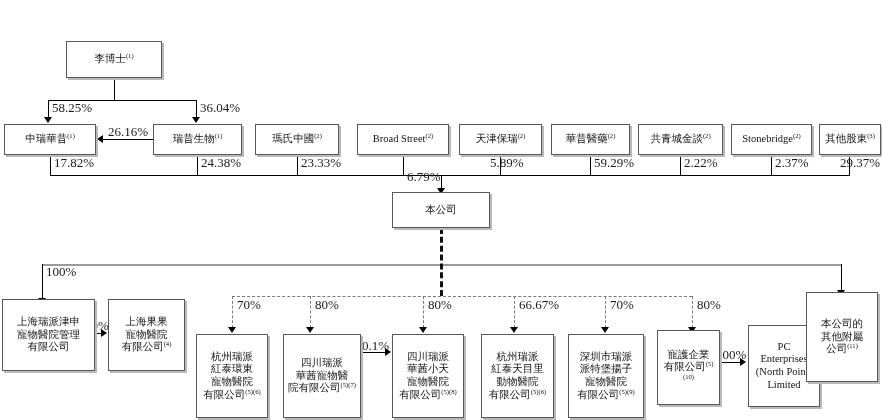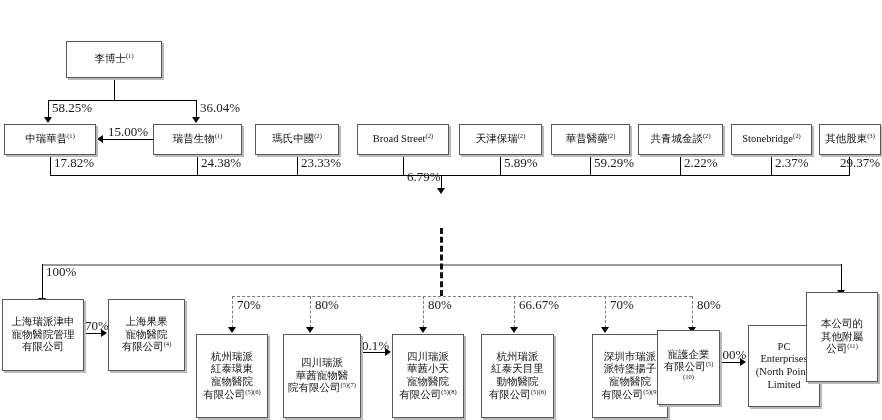--- a/index.html
+++ b/index.html
@@ -144,47 +144,50 @@
   </div>
   <div class="box shadow" style="left:731px; top:124px; width:81px; height:31px;">
     <span class="txt"><span>Stonebridge</span><sup>(2)</sup></span>
   </div>
   <div class="box shadow" style="left:819px; top:124px; width:62px; height:31px;">
     <span class="txt"><span>其他股東</span><sup>(3)</sup></span>
   </div>
 
   <div class="ln h" style="left:103px; top:139px; width:50px;"></div>
   <div class="arr-l" style="left:97px; top:135px;"></div>
-  <div class="pct" style="left:108px; top:126px;">15.00%</div>
+  <div class="pct" style="left:108px; top:126px;">26.16%</div>
 
   <div class="ln v" style="left:50px; top:155px; height:20px;"></div>
   <div class="ln v" style="left:197px; top:155px; height:20px;"></div>
   <div class="ln v" style="left:297px; top:155px; height:20px;"></div>
   <div class="ln v" style="left:403px; top:155px; height:20px;"></div>
   <div class="ln v" style="left:500px; top:155px; height:20px;"></div>
   <div class="ln v" style="left:590px; top:155px; height:20px;"></div>
   <div class="ln v" style="left:680px; top:155px; height:20px;"></div>
   <div class="ln v" style="left:771px; top:155px; height:20px;"></div>
   <div class="ln v" style="left:849px; top:155px; height:20px;"></div>
 
   <div class="ln h" style="left:50px; top:175px; width:800px;"></div>
 
   <div class="ln v" style="left:441px; top:175px; height:14px;"></div>
   <div class="arr-d" style="left:437px; top:188px;"></div>
 
   <div class="pct" style="left:54px; top:157px;">17.82%</div>
   <div class="pct" style="left:201px; top:157px;">24.38%</div>
   <div class="pct" style="left:301px; top:157px;">23.33%</div>
   <div class="pct" style="left:407px; top:171px;">6.79%</div>
-  <div class="pct" style="left:504px; top:157px;text-align:right;">5.89%</div>
+  <div class="pct" style="left:490px; top:157px;text-align:right;">5.89%</div>
   <div class="pct" style="left:594px; top:157px;">59.29%</div>
   <div class="pct" style="left:684px; top:157px;">2.22%</div>
   <div class="pct" style="left:775px; top:157px;">2.37%</div>
   <div class="pct" style="left:840px; top:157px;">29.37%</div>
 
+  <div class="box shadow" style="left:392px; top:192px; width:98px; height:36px;">
+    <span class="txt">本公司</span>
+  </div>
 
   <div class="vthick-dash" style="left:440px; top:228px; height:68px;"></div>
 
   <div class="ln h grey" style="left:42px; top:264px; width:800px; height:2px;"></div>
   <div class="ln v" style="left:42px; top:264px; height:35px;"></div>
   <div class="arr-d" style="left:38px; top:298px;"></div>
   <div class="ln v" style="left:841px; top:264px; height:27px;"></div>
   <div class="arr-d" style="left:837px; top:290px;"></div>
 
   <div class="pct" style="left:46px; top:266px;">100%</div>
@@ -204,21 +207,21 @@
   <div class="vdash" style="left:692px; top:296px; height:32px;"></div>
   <div class="arr-d" style="left:688px; top:327px;"></div>
 
   <div class="pct" style="left:237px; top:299px;">70%</div>
   <div class="pct" style="left:315px; top:299px;">80%</div>
   <div class="pct" style="left:428px; top:299px;">80%</div>
   <div class="pct" style="left:519px; top:299px;">66.67%</div>
   <div class="pct" style="left:610px; top:299px;">70%</div>
   <div class="pct" style="left:697px; top:299px;">80%</div>
 
-  <div class="box shadow" style="left:2px; top:299px; width:82px; height:72px;">
+  <div class="box shadow" style="left:2px; top:299px; width:93px; height:72px;">
     <span class="txt">上海瑞派津申<br>寵物醫院管理<br>有限公司</span>
   </div>
 
   <div class="box shadow" style="left:108px; top:299px; width:77px; height:72px;">
     <span class="txt">上海果果<br>寵物醫院<br>有限公司<sup>(4)</sup></span>
   </div>
 
   <div class="ln h" style="left:84px; top:333px; width:18px;"></div>
   <div class="arr-r" style="left:101px; top:329px;"></div>
   <div class="pct" style="left:85px; top:320px;">70%</div>
@@ -236,21 +239,21 @@
   <div class="pct" style="left:362px; top:340px;">0.1%</div>
 
   <div class="box shadow" style="left:392px; top:334px; width:72px; height:84px;">
     <span class="txt">四川瑞派<br>華茜小天<br>寵物醫院<br>有限公司<sup>(5)(8)</sup></span>
   </div>
 
   <div class="box shadow" style="left:481px; top:334px; width:73px; height:84px;">
     <span class="txt">杭州瑞派<br>紅泰天目里<br>動物醫院<br>有限公司<sup>(5)(6)</sup></span>
   </div>
 
-  <div class="box shadow" style="left:592px; top:334px; width:76px; height:84px;">
+  <div class="box shadow" style="left:568px; top:334px; width:76px; height:84px;">
     <span class="txt">深圳市瑞派<br>派特堡揚子<br>寵物醫院<br>有限公司<sup>(5)(9)</sup></span>
   </div>
 
   <div class="box shadow" style="left:657px; top:330px; width:63px; height:75px;">
     <span class="txt">寵護企業<br>有限公司<sup>(5)(10)</sup></span>
   </div>
 
   <div class="ln h" style="left:720px; top:362px; width:21px;"></div>
   <div class="arr-r" style="left:740px; top:358px;"></div>
   <div class="pct" style="left:716px; top:349px;">100%</div>

